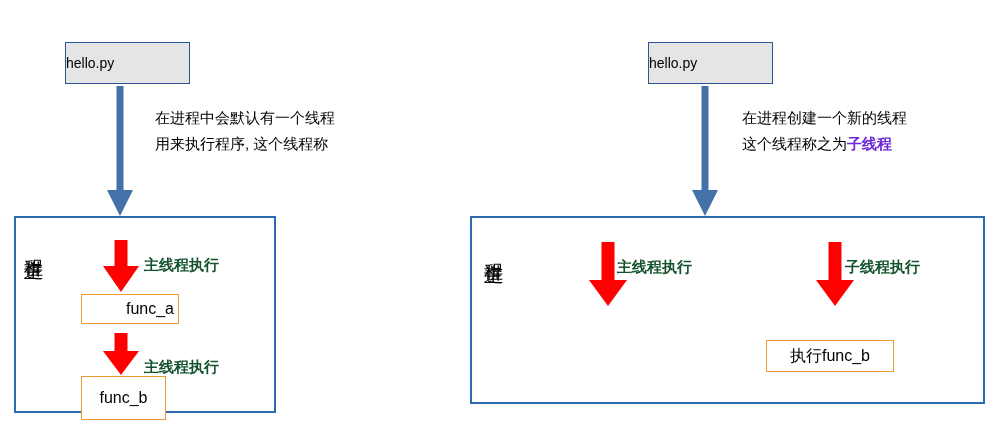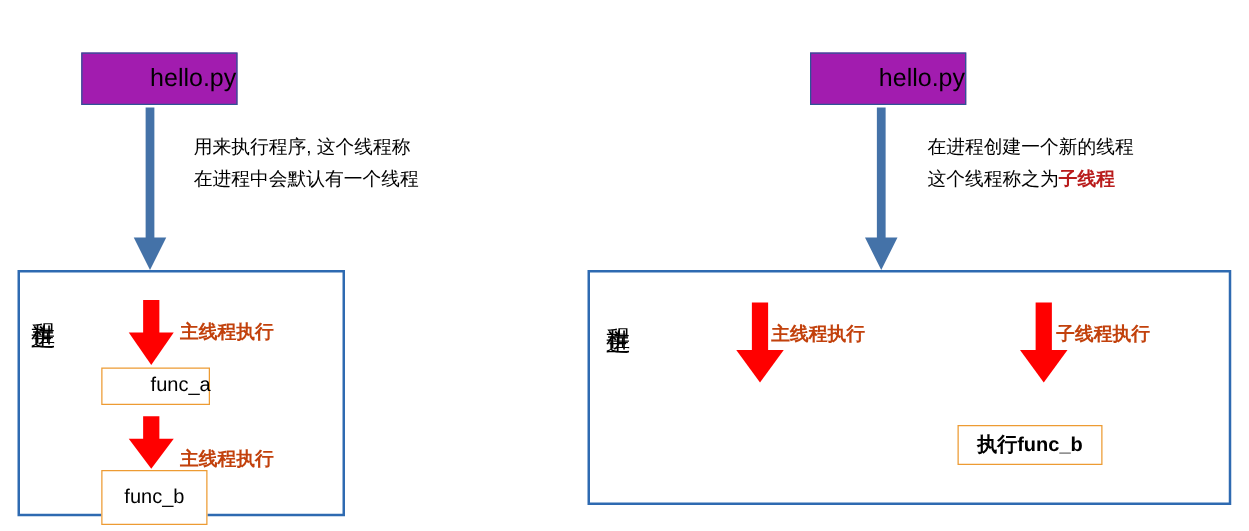--- a/index.html
+++ b/index.html
@@ -15,26 +15,26 @@
     width: 999px;
     height: 425px;
     background: #ffffff;
     overflow: hidden;
   }
   .abs { position: absolute; }
 
   
   .file-box {
     border: 1.5px solid #2f5496;
-    background: #a21caf;
-    font-size: 20px;
+    background: #e5e5e5;
+    font-size: 14px;
     color: #000000;
     display: flex;
     align-items: center;
-    justify-content: flex-end;
+    justify-content: flex-start;
     box-sizing: border-box;
   }
 
   
   .process-box {
     border: 2.5px solid #2e6ab1;
     background: #ffffff;
     box-sizing: border-box;
   }
 
@@ -61,27 +61,27 @@
   }
 
   
   .note {
     font-size: 15px;
     color: #000000;
     line-height: 1.75;
     white-space: nowrap;
   }
   .note .hl {
-    color: #b91c1c;
+    color: #6d28d9;
     font-weight: bold;
   }
 
   
   .red-label {
-    color: #c2410c;
+    color: #14532d;
     font-weight: bold;
     font-size: 15px;
     white-space: nowrap;
   }
 
   svg { display: block; overflow: visible; }
 </style>
 </head>
 <body>
 
@@ -90,37 +90,37 @@
   <div class="abs file-box" style="left:65px; top:42px; width:125px; height:42px;">
     <span>hello.py</span>
   </div>
 
   <svg class="abs" style="left:100px; top:84px;" width="50" height="135">
     <line x1="20" y1="2" x2="20" y2="110" stroke="#4472a8" stroke-width="7"></line>
     <polygon points="20,132 7,106 33,106" fill="#4472a8"></polygon>
   </svg>
 
   <div class="abs note" style="left:155px; top:105px;">
+    <div>在进程中会默认有一个线程</div>
     <div>用来执行程序, 这个线程称</div>
-    <div>在进程中会默认有一个线程</div>
   </div>
 
   <div class="abs process-box" style="left:14px; top:216px; width:262px; height:197px;">
   </div>
   <div class="abs vlabel" style="left:22px; top:228px;">
     <span style="writing-mode: vertical-rl; text-orientation: upright; display:inline-block;">主进程</span>
   </div>
 
   <svg class="abs" style="left:98px; top:238px;" width="50" height="56">
     <line x1="23" y1="2" x2="23" y2="30" stroke="#ff0000" stroke-width="13"></line>
     <polygon points="23,54 5,28 41,28" fill="#ff0000"></polygon>
   </svg>
   <div class="abs red-label" style="left:144px; top:256px;">主线程执行</div>
 
-  <div class="abs func-box" style="left:81px; top:294px; width:87px; height:30px;padding-left:40px;">
+  <div class="abs func-box" style="left:81px; top:294px; width:98px; height:30px;padding-left:40px;">
     <span>func_a</span>
   </div>
 
   <svg class="abs" style="left:98px; top:331px;" width="50" height="45">
     <line x1="23" y1="2" x2="23" y2="22" stroke="#ff0000" stroke-width="13"></line>
     <polygon points="23,44 5,20 41,20" fill="#ff0000"></polygon>
   </svg>
   <div class="abs red-label" style="left:144px; top:358px;">主线程执行</div>
 
   <div class="abs func-box" style="left:81px; top:376px; width:85px; height:44px;">
@@ -155,17 +155,17 @@
   </svg>
   <div class="abs red-label" style="left:617px; top:258px;">主线程执行</div>
 
 
   <svg class="abs" style="left:812px; top:240px;" width="50" height="70">
     <line x1="23" y1="2" x2="23" y2="42" stroke="#ff0000" stroke-width="13"></line>
     <polygon points="23,66 4,40 42,40" fill="#ff0000"></polygon>
   </svg>
   <div class="abs red-label" style="left:845px; top:258px;text-align:center;">子线程执行</div>
 
-  <div class="abs func-box" style="left:766px; top:340px; width:116px; height:32px;font-weight:bold;">
+  <div class="abs func-box" style="left:766px; top:340px; width:128px; height:32px;">
     <span>执行func_b</span>
   </div>
 
 </div>
 
 </body></html>

